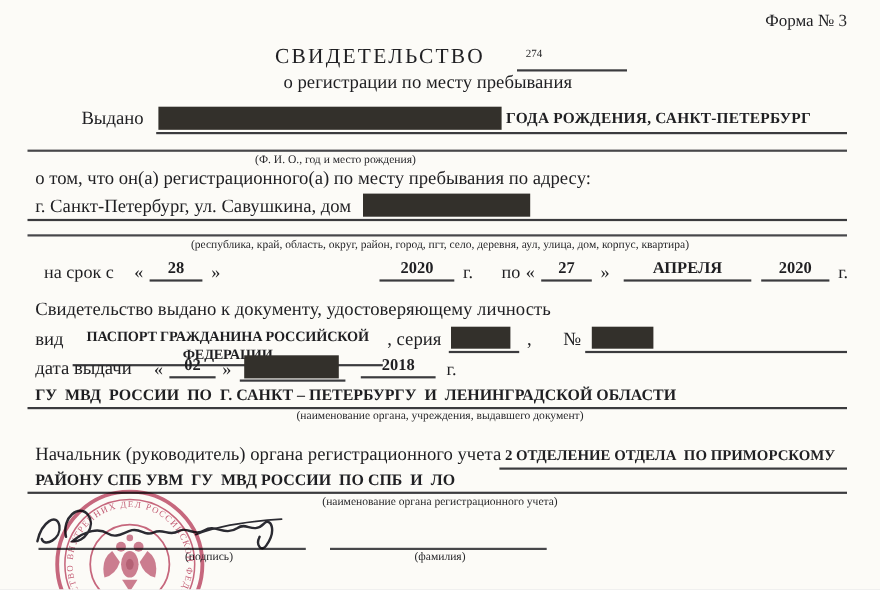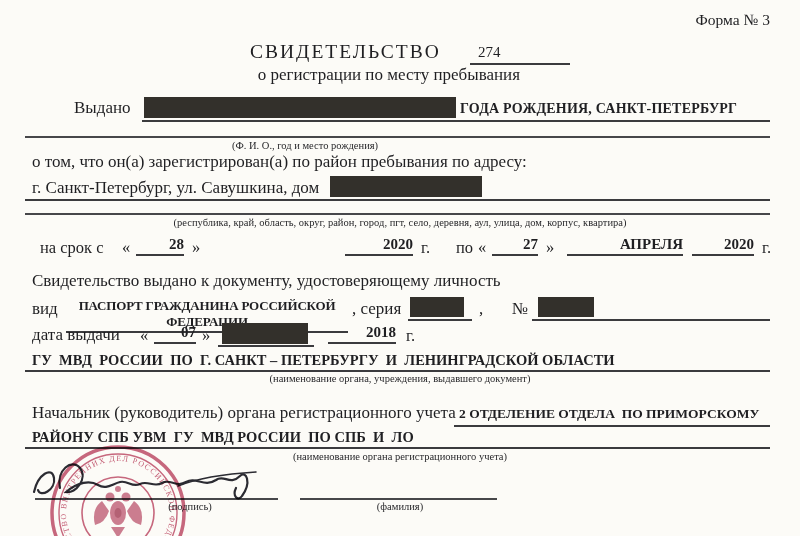--- a/index.html
+++ b/index.html
@@ -16,47 +16,47 @@
   .bold { font-weight:bold; }
   .caption { font-size:10.5px; color:#28282b; text-align:center; }
   .rule { position:absolute; background:#3b3b3e; height:2px; }
   .rule-thin { position:absolute; background:#47474a; height:1.5px; }
   .redact { position:absolute; background:#33302b; }
   .blank {
     position:absolute; border-bottom:2px solid #3b3b3e;
     text-align:center; font-weight:bold; padding-bottom:1px;
   }
   .fill14 { font-size:14px; letter-spacing:0.2px; }
-  .fill15 { font-size:15px;text-align:right; }
+  .fill15 { font-size:15px; }
   .title {
     font-size:19.5px; letter-spacing:2px;
   }
   .stamp-svg { mix-blend-mode:multiply; }
   .sig-svg { mix-blend-mode:multiply; }
 </style>
 </head>
 <body>
 
 <div class="page">
 
   <div class="abs" style="right:30px; top:11px; font-size:15.5px;">Форма № 3</div>
 
   <div class="abs title" style="left:250px; top:41px;">СВИДЕТЕЛЬСТВО</div>
-  <div class="abs" style="left:478px; top:44px; font-size:15px;">274</div>
+  <div class="abs" style="left:478px; top:44px; font-size:10px;">274</div>
   <div class="rule" style="left:470px; top:63px; width:100px;"></div>
   <div class="abs t17" style="left:240px; top:65px; width:280px; text-align:right;">о регистрации по месту пребывания</div>
 
   <div class="abs t17" style="left:74px; top:98px;">Выдано</div>
   <div class="redact" style="left:144px; top:97px; width:312px; height:21px;"></div>
   <div class="abs bold fill14 pre" style="left:460px; top:101px;">ГОДА РОЖДЕНИЯ, САНКТ-ПЕТЕРБУРГ</div>
   <div class="rule" style="left:142px; top:120px; width:628px;"></div>
   <div class="rule-thin" style="left:25px; top:136px; width:745px;"></div>
   <div class="abs caption" style="left:190px; top:140px; width:230px;">(Ф. И. О., год и место рождения)</div>
 
-  <div class="abs t17" style="left:32px; top:152px;">о том, что он(а) зарегистрирован(а) по район пребывания по адресу:</div>
+  <div class="abs t17" style="left:32px; top:152px;">о том, что он(а) регистрационного(а) по месту пребывания по адресу:</div>
 
   <div class="abs t17" style="left:32px; top:178px;">г. Санкт-Петербург, ул. Савушкина, дом</div>
   <div class="redact" style="left:330px; top:176px; width:152px; height:21px;"></div>
   <div class="rule" style="left:25px; top:199px; width:745px;"></div>
   <div class="rule-thin" style="left:25px; top:213px; width:745px;"></div>
   <div class="abs caption" style="left:60px; top:217px; width:680px;">(республика, край, область, округ, район, город, пгт, село, деревня, аул, улица, дом, корпус, квартира)</div>
 
   <div class="abs t16" style="left:40px; top:238px;">на срок с</div>
   <div class="abs t16" style="left:122px; top:238px;">«</div>
   <div class="blank fill15" style="left:136px; top:236px; width:48px;">28</div>
@@ -78,21 +78,21 @@
   <div class="abs t17" style="left:352px; top:299px;">, серия</div>
   <div class="rule" style="left:408px; top:319px; width:64px;"></div>
   <div class="redact" style="left:410px; top:297px; width:54px; height:20px;"></div>
   <div class="abs t17" style="left:479px; top:299px;">,</div>
   <div class="abs t17" style="left:512px; top:299px;">№</div>
   <div class="rule" style="left:532px; top:319px; width:238px;"></div>
   <div class="redact" style="left:538px; top:297px; width:56px; height:20px;"></div>
 
   <div class="abs t17" style="left:32px; top:325px;">дата выдачи</div>
   <div class="abs t16" style="left:140px; top:326px;">«</div>
-  <div class="blank fill15" style="left:154px; top:324px; width:42px;">07</div>
+  <div class="blank fill15" style="left:154px; top:324px; width:42px;">02</div>
   <div class="abs t16" style="left:202px; top:326px;">»</div>
   <div class="rule" style="left:218px; top:345px; width:96px;"></div>
   <div class="redact" style="left:222px; top:323px; width:86px; height:21px;"></div>
   <div class="blank fill15" style="left:328px; top:324px; width:68px;">2018</div>
   <div class="abs t16" style="left:406px; top:326px;">г.</div>
 
   <div class="abs bold pre" style="left:32px; top:352px; font-size:14.5px;">ГУ  МВД  РОССИИ  ПО  Г. САНКТ – ПЕТЕРБУРГУ  И  ЛЕНИНГРАДСКОЙ ОБЛАСТИ</div>
   <div class="rule" style="left:25px; top:370px; width:745px;"></div>
   <div class="abs caption" style="left:200px; top:373px; width:400px;">(наименование органа, учреждения, выдавшего документ)</div>
 

